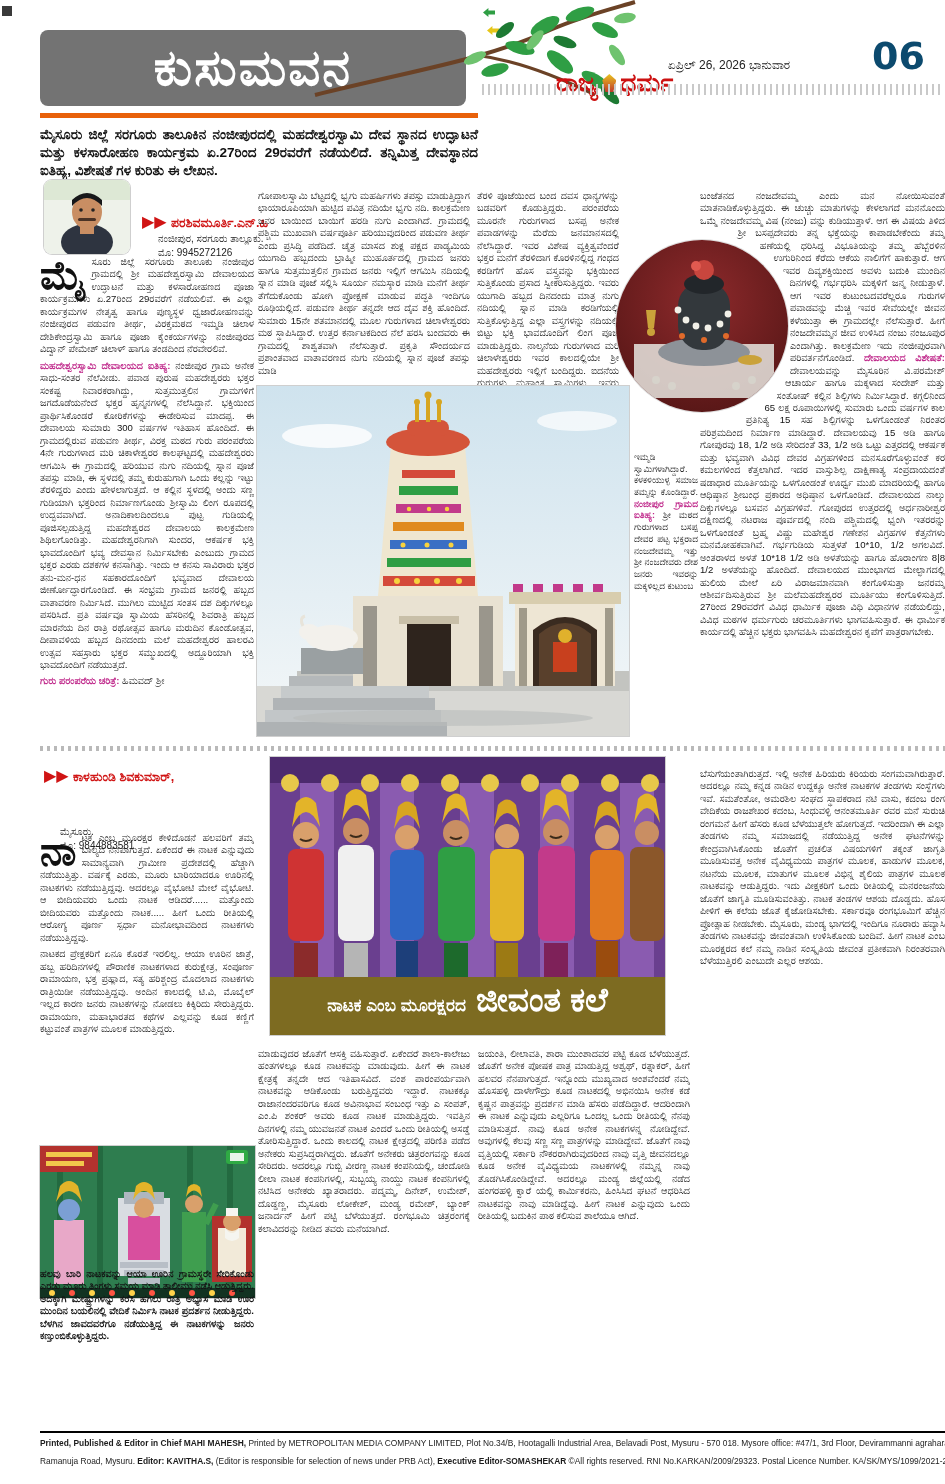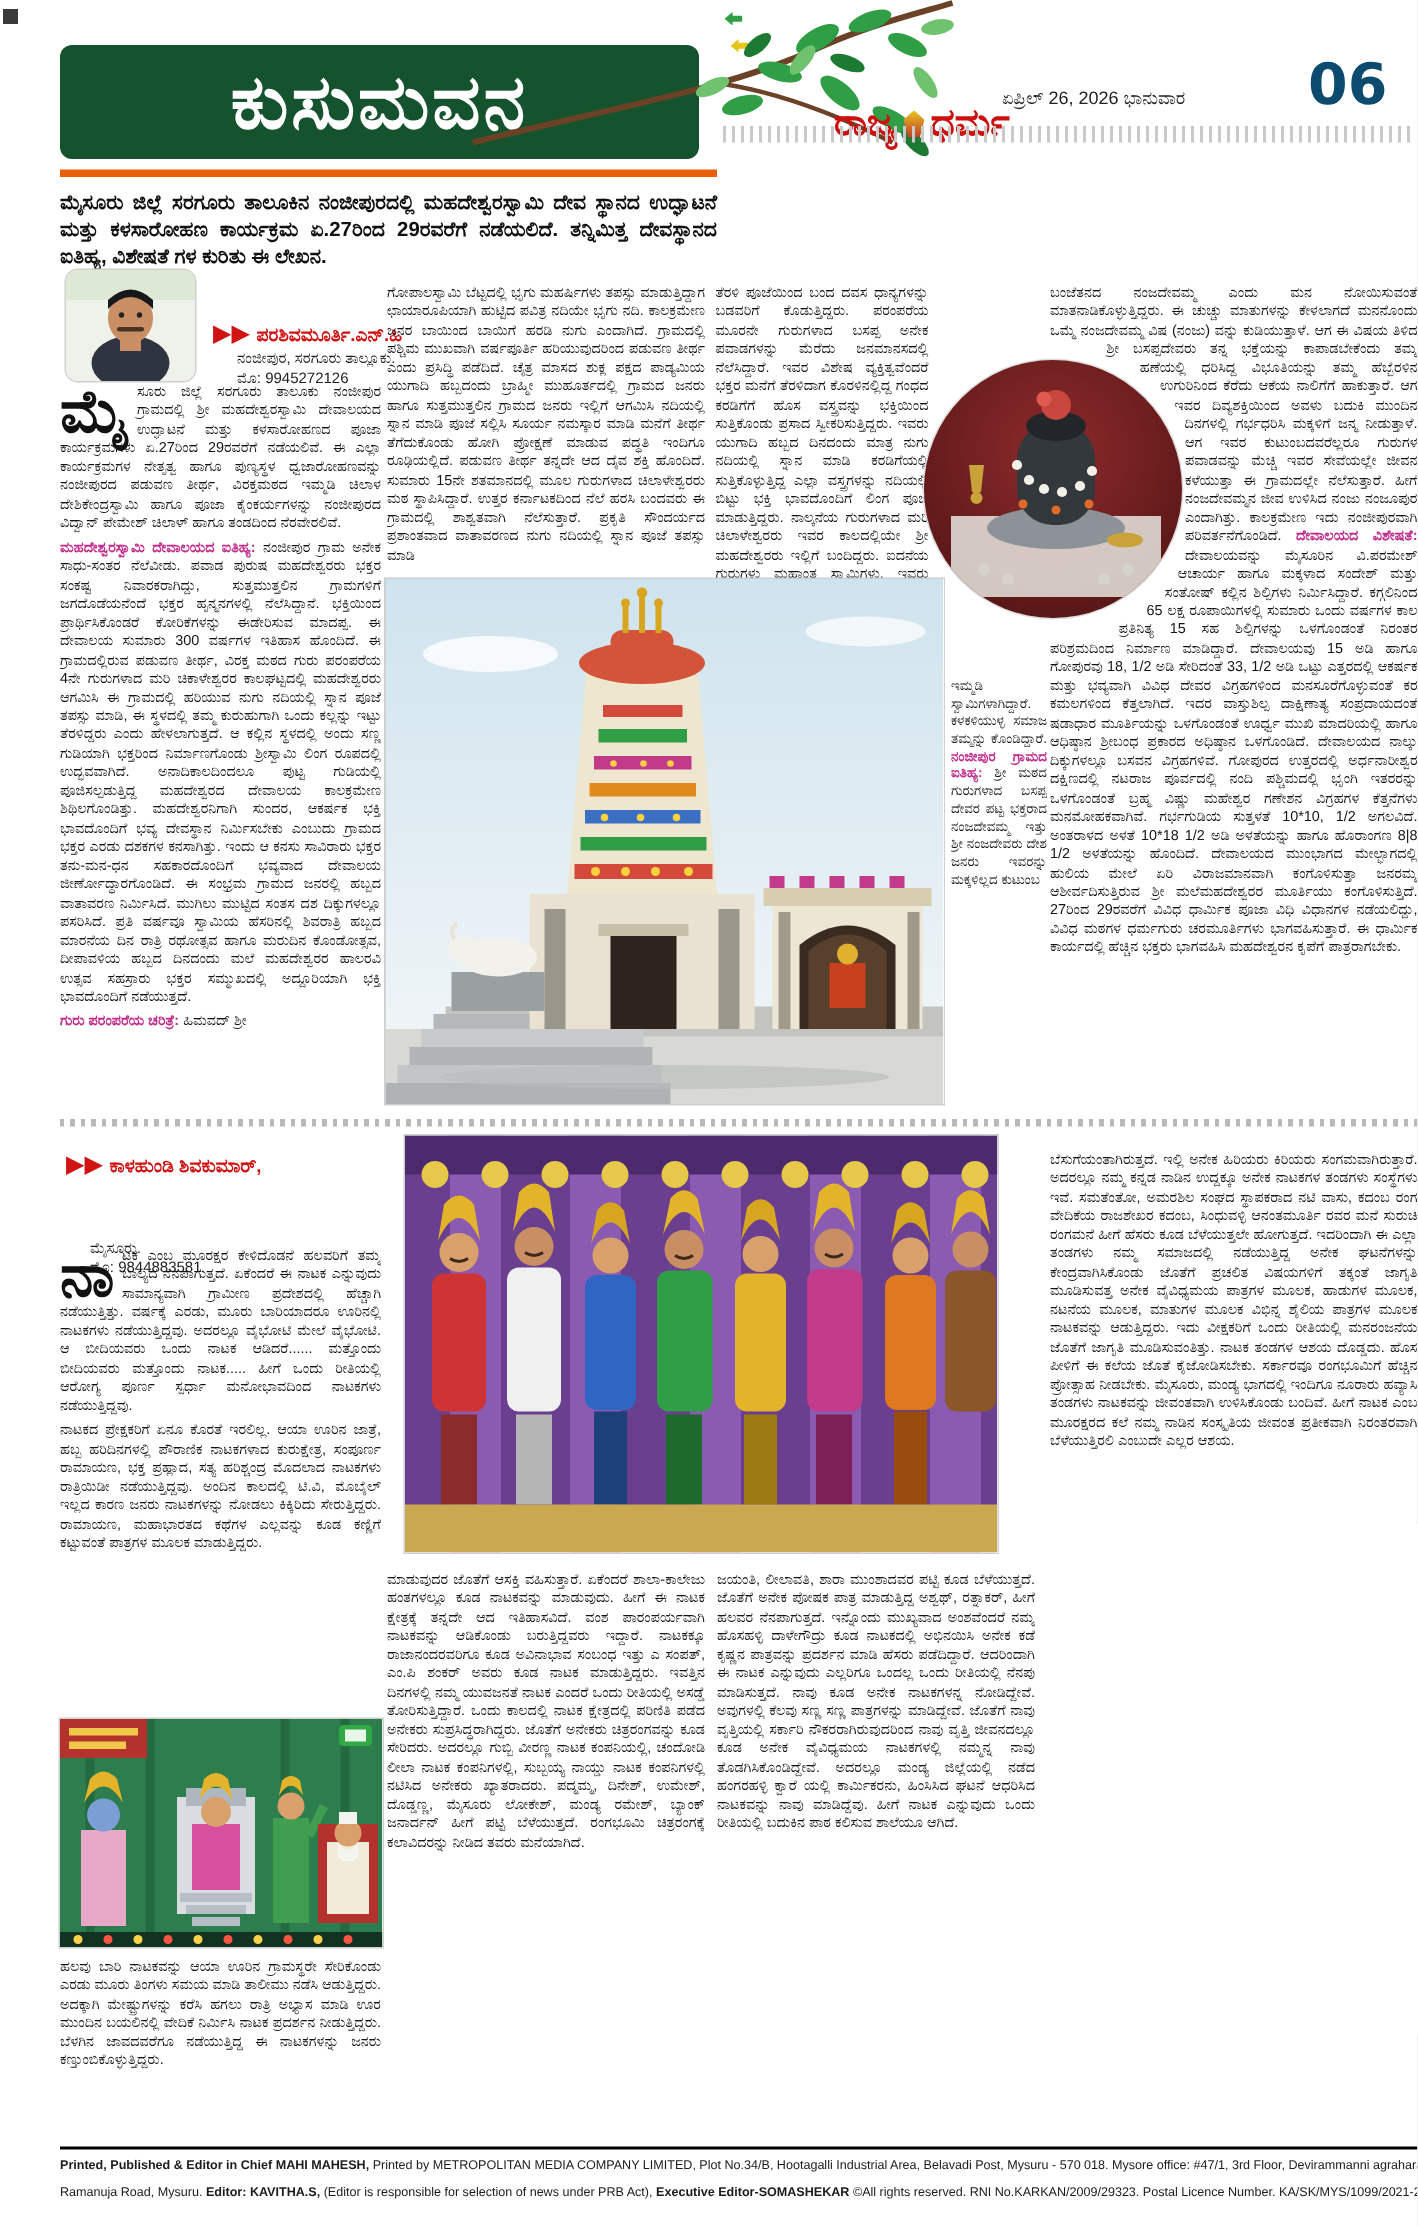--- a/index.html
+++ b/index.html
@@ -4,21 +4,21 @@
 <style>
   html,body{margin:0;padding:0;background:#e9e9e9;}
   #page{position:relative;width:945px;height:1484px;background:#ffffff;overflow:hidden;
         font-family:"Liberation Sans",sans-serif;}
   .abs{position:absolute;}
   .bt{font-size:9.6px;line-height:1.3;text-align:justify;color:#141414;margin:0 0 4px 0;}
   .clip{overflow:hidden;}
   .pink{color:#c02b8c;font-weight:bold;}
   .drop{float:left;font-size:40px;line-height:.8;font-weight:bold;padding:3px 5px 0 0;color:#111;}
   .red{color:#d01414;}
-  .masthead-green{left:40px;top:30px;width:426px;height:76px;background:#14532d;border-radius:8px;
+  .masthead-green{left:40px;top:30px;width:426px;height:76px;background:#737373;border-radius:8px;
         display:flex;align-items:center;justify-content:center;}
   .masthead-title{color:#fff;font-weight:bold;font-size:50px;letter-spacing:2px;line-height:1;}
   .logo{left:556px;top:68px;font-size:25px;font-weight:bold;color:#cc1111;display:flex;align-items:center;gap:4px;}
   .logo-gem{width:14px;height:18px;background:linear-gradient(#e8c21f,#c0392b);clip-path:polygon(50% 0,100% 35%,78% 100%,22% 100%,0 35%);}
   .dateline{left:668px;top:58px;font-size:12px;color:#222;}
   .pagenum{left:872px;top:34px;font-size:38px;font-weight:bold;color:#0c4a6e;font-family:"DejaVu Sans",sans-serif;}
   .tickstrip{height:11px;background:repeating-linear-gradient(90deg,#c9c9c9 0 2px,transparent 2px 6px);}
   .orange-rule{left:40px;top:113px;width:438px;height:5px;background:#e8610a;}
   .headline-box{left:482px;top:118px;width:458px;height:66px;background:#2e7cc4;border-radius:20px 0 0 20px;
         display:flex;align-items:center;justify-content:center;}
@@ -346,21 +346,21 @@
         <circle cx="92" cy="147" r="3" fill="#ffd24a"></circle>
           <circle cx="112" cy="147" r="3" fill="#ff5544"></circle>
         <circle cx="132" cy="147" r="3" fill="#ffd24a"></circle>
           <circle cx="152" cy="147" r="3" fill="#ff5544"></circle>
         <circle cx="172" cy="147" r="3" fill="#ffd24a"></circle>
           <circle cx="192" cy="147" r="3" fill="#ff5544"></circle>
       </g>
     </svg>
   </div>
 
-  <div class="abs clip" style="left:40px;top:1306px;width:214px;height:124px;">
+  <div class="abs clip" style="left:40px;top:1268px;width:214px;height:124px;font-weight:bold;">
     <p class="bt">ಹಲವು ಬಾರಿ ನಾಟಕವನ್ನು ಆಯಾ ಊರಿನ ಗ್ರಾಮಸ್ಥರೇ ಸೇರಿಕೊಂಡು ಎರಡು ಮೂರು ತಿಂಗಳು ಸಮಯ ಮಾಡಿ ತಾಲೀಮು ನಡೆಸಿ ಆಡುತ್ತಿದ್ದರು. ಅದಕ್ಕಾಗಿ ಮೇಷ್ಟ್ರುಗಳನ್ನು ಕರೆಸಿ ಹಗಲು ರಾತ್ರಿ ಅಭ್ಯಾಸ ಮಾಡಿ ಊರ ಮುಂದಿನ ಬಯಲಿನಲ್ಲಿ ವೇದಿಕೆ ನಿರ್ಮಿಸಿ ನಾಟಕ ಪ್ರದರ್ಶನ ನೀಡುತ್ತಿದ್ದರು. ಬೆಳಗಿನ ಜಾವದವರೆಗೂ ನಡೆಯುತ್ತಿದ್ದ ಈ ನಾಟಕಗಳನ್ನು ಜನರು ಕಣ್ತುಂಬಿಕೊಳ್ಳುತ್ತಿದ್ದರು.</p>
   </div>
 
   <div class="abs photo-frame" style="left:270px;top:757px;width:395px;height:278px;overflow:hidden;">
     <svg width="395" height="278" viewBox="0 0 395 278">
       <rect width="395" height="278" fill="#6a3f8f"></rect>
       <g fill="#8a5bb0">
           <rect x="30" y="0" width="34" height="278"></rect>
           <rect x="110" y="0" width="34" height="278"></rect>
           <rect x="190" y="0" width="34" height="278"></rect>
@@ -437,20 +437,24 @@
       <g stroke="#3a2a1a" stroke-width="2">
         <path d="M30 82 q6 4 12 0" fill="none"></path>
           <path d="M80 78 q6 4 12 0" fill="none"></path>
         <path d="M180 80 q6 4 12 0" fill="none"></path>
           <path d="M280 79 q6 4 12 0" fill="none"></path>
       </g>
       <rect x="0" y="246" width="395" height="32" fill="#caa84f"></rect>
     </svg>
   </div>
 
+  <div class="abs band">
+    <span class="band-small">ನಾಟಕ ಎಂಬ ಮೂರಕ್ಷರದ</span>
+    <span class="band-big">ಜೀವಂತ ಕಲೆ</span>
+  </div>
 
   <div class="abs clip" style="left:258px;top:1048px;width:212px;height:382px;">
     <p class="bt">ಮಾಡುವುದರ ಜೊತೆಗೆ ಆಸಕ್ತಿ ವಹಿಸುತ್ತಾರೆ. ಏಕೆಂದರೆ ಶಾಲಾ-ಕಾಲೇಜು ಹಂತಗಳಲ್ಲೂ ಕೂಡ ನಾಟಕವನ್ನು ಮಾಡುವುದು. ಹೀಗೆ ಈ ನಾಟಕ ಕ್ಷೇತ್ರಕ್ಕೆ ತನ್ನದೇ ಆದ ಇತಿಹಾಸವಿದೆ. ವಂಶ ಪಾರಂಪರ್ಯವಾಗಿ ನಾಟಕವನ್ನು ಆಡಿಕೊಂಡು ಬರುತ್ತಿದ್ದವರು ಇದ್ದಾರೆ. ನಾಟಕಕ್ಕೂ ರಾಜಾನಂದರವರಿಗೂ ಕೂಡ ಅವಿನಾಭಾವ ಸಂಬಂಧ ಇತ್ತು ಎ ಸಂಪತ್, ಎಂ.ಪಿ ಶಂಕರ್ ಅವರು ಕೂಡ ನಾಟಕ ಮಾಡುತ್ತಿದ್ದರು. ಇವತ್ತಿನ ದಿನಗಳಲ್ಲಿ ನಮ್ಮ ಯುವಜನತೆ ನಾಟಕ ಎಂದರೆ ಒಂದು ರೀತಿಯಲ್ಲಿ ಅಸಡ್ಡೆ ತೋರಿಸುತ್ತಿದ್ದಾರೆ. ಒಂದು ಕಾಲದಲ್ಲಿ ನಾಟಕ ಕ್ಷೇತ್ರದಲ್ಲಿ ಪರಿಣಿತಿ ಪಡೆದ ಅನೇಕರು ಸುಪ್ರಸಿದ್ಧರಾಗಿದ್ದರು. ಜೊತೆಗೆ ಅನೇಕರು ಚಿತ್ರರಂಗವನ್ನು ಕೂಡ ಸೇರಿದರು. ಅದರಲ್ಲೂ ಗುಬ್ಬಿ ವೀರಣ್ಣ ನಾಟಕ ಕಂಪನಿಯಲ್ಲಿ, ಚಂದೋಡಿ ಲೀಲಾ ನಾಟಕ ಕಂಪನಿಗಳಲ್ಲಿ, ಸುಬ್ಬಯ್ಯ ನಾಯ್ಡು ನಾಟಕ ಕಂಪನಿಗಳಲ್ಲಿ ನಟಿಸಿದ ಅನೇಕರು ಖ್ಯಾತರಾದರು. ಪದ್ಮಮ್ಮ, ದಿನೇಶ್, ಉಮೇಶ್, ದೊಡ್ಡಣ್ಣ, ಮೈಸೂರು ಲೋಕೇಶ್, ಮಂಡ್ಯ ರಮೇಶ್, ಬ್ಯಾಂಕ್ ಜನಾರ್ದನ್ ಹೀಗೆ ಪಟ್ಟಿ ಬೆಳೆಯುತ್ತದೆ. ರಂಗಭೂಮಿ ಚಿತ್ರರಂಗಕ್ಕೆ ಕಲಾವಿದರನ್ನು ನೀಡಿದ ತವರು ಮನೆಯಾಗಿದೆ.</p>
   </div>
   <div class="abs clip" style="left:478px;top:1048px;width:212px;height:382px;">
     <p class="bt">ಜಯಂತಿ, ಲೀಲಾವತಿ, ಶಾರಾ ಮುಂಶಾದವರ ಪಟ್ಟಿ ಕೂಡ ಬೆಳೆಯುತ್ತದೆ. ಜೊತೆಗೆ ಅನೇಕ ಪೋಷಕ ಪಾತ್ರ ಮಾಡುತ್ತಿದ್ದ ಅಶ್ವಥ್, ರತ್ನಾಕರ್, ಹೀಗೆ ಹಲವರ ನೆನಪಾಗುತ್ತದೆ. ಇನ್ನೊಂದು ಮುಖ್ಯವಾದ ಅಂಶವೆಂದರೆ ನಮ್ಮ ಹೊಸಹಳ್ಳಿ ದಾಳೇಗೌದ್ರು ಕೂಡ ನಾಟಕದಲ್ಲಿ ಅಭಿನಯಿಸಿ ಅನೇಕ ಕಡೆ ಕೃಷ್ಣನ ಪಾತ್ರವನ್ನು ಪ್ರದರ್ಶನ ಮಾಡಿ ಹೆಸರು ಪಡೆದಿದ್ದಾರೆ. ಆದರಿಂದಾಗಿ ಈ ನಾಟಕ ಎನ್ನುವುದು ಎಲ್ಲರಿಗೂ ಒಂದಲ್ಲ ಒಂದು ರೀತಿಯಲ್ಲಿ ನೆನಪು ಮಾಡಿಸುತ್ತದೆ. ನಾವು ಕೂಡ ಅನೇಕ ನಾಟಕಗಳನ್ನ ನೋಡಿದ್ದೇವೆ. ಅವುಗಳಲ್ಲಿ ಕೆಲವು ಸಣ್ಣ ಸಣ್ಣ ಪಾತ್ರಗಳನ್ನು ಮಾಡಿದ್ದೇವೆ. ಜೊತೆಗೆ ನಾವು ವೃತ್ತಿಯಲ್ಲಿ ಸರ್ಕಾರಿ ನೌಕರರಾಗಿರುವುದರಿಂದ ನಾವು ವೃತ್ತಿ ಜೀವನದಲ್ಲೂ ಕೂಡ ಅನೇಕ ವೈವಿಧ್ಯಮಯ ನಾಟಕಗಳಲ್ಲಿ ನಮ್ಮನ್ನ ನಾವು ತೊಡಗಿಸಿಕೊಂಡಿದ್ದೇವೆ. ಅದರಲ್ಲೂ ಮಂಡ್ಯ ಜಿಲ್ಲೆಯಲ್ಲಿ ನಡೆದ ಹಂಗರಹಳ್ಳಿ ಕ್ವಾರೆ ಯಲ್ಲಿ ಕಾರ್ಮಿಕರನು, ಹಿಂಸಿಸಿದ ಘಟನೆ ಆಧರಿಸಿದ ನಾಟಕವನ್ನು ನಾವು ಮಾಡಿದ್ದೆವು. ಹೀಗೆ ನಾಟಕ ಎನ್ನುವುದು ಒಂದು ರೀತಿಯಲ್ಲಿ ಬದುಕಿನ ಪಾಠ ಕಲಿಸುವ ಶಾಲೆಯೂ ಆಗಿದೆ.</p>
   </div>
   <div class="abs clip" style="left:700px;top:768px;width:245px;height:662px;">
     <p class="bt">ಬೆಸುಗೆಯಂತಾಗಿರುತ್ತದೆ. ಇಲ್ಲಿ ಅನೇಕ ಹಿರಿಯರು ಕಿರಿಯರು ಸಂಗಮವಾಗಿರುತ್ತಾರೆ. ಅದರಲ್ಲೂ ನಮ್ಮ ಕನ್ನಡ ನಾಡಿನ ಉದ್ದಕ್ಕೂ ಅನೇಕ ನಾಟಕಗಳ ತಂಡಗಳು ಸಂಸ್ಥೆಗಳು ಇವೆ. ಸಮತೆಂತೋ, ಅಮರಶಿಲ ಸಂಘದ ಸ್ಥಾಪಕರಾದ ನಟಿ ವಾಸು, ಕದಂಬ ರಂಗ ವೇದಿಕೆಯ ರಾಜಶೇಖರ ಕದಂಬ, ಸಿಂಧುವಳ್ಳಿ ಆನಂತಮೂರ್ತಿ ರವರ ಮನೆ ಸುರುಚಿ ರಂಗಮನೆ ಹೀಗೆ ಹೆಸರು ಕೂಡ ಬೆಳೆಯುತ್ತಲೇ ಹೋಗುತ್ತದೆ. ಇದರಿಂದಾಗಿ ಈ ಎಲ್ಲಾ ತಂಡಗಳು ನಮ್ಮ ಸಮಾಜದಲ್ಲಿ ನಡೆಯುತ್ತಿದ್ದ ಅನೇಕ ಘಟನೆಗಳನ್ನು ಕೇಂದ್ರವಾಗಿಸಿಕೊಂಡು ಜೊತೆಗೆ ಪ್ರಚಲಿತ ವಿಷಯಗಳಿಗೆ ತಕ್ಕಂತೆ ಜಾಗೃತಿ ಮೂಡಿಸುವತ್ತ ಅನೇಕ ವೈವಿಧ್ಯಮಯ ಪಾತ್ರಗಳ ಮೂಲಕ, ಹಾಡುಗಳ ಮೂಲಕ, ನಟನೆಯ ಮೂಲಕ, ಮಾತುಗಳ ಮೂಲಕ ವಿಭಿನ್ನ ಶೈಲಿಯ ಪಾತ್ರಗಳ ಮೂಲಕ ನಾಟಕವನ್ನು ಆಡುತ್ತಿದ್ದರು. ಇದು ವೀಕ್ಷಕರಿಗೆ ಒಂದು ರೀತಿಯಲ್ಲಿ ಮನರಂಜನೆಯ ಜೊತೆಗೆ ಜಾಗೃತಿ ಮೂಡಿಸುವಂತಿತ್ತು. ನಾಟಕ ತಂಡಗಳ ಆಶಯ ದೊಡ್ಡದು. ಹೊಸ ಪೀಳಿಗೆ ಈ ಕಲೆಯ ಜೊತೆ ಕೈಜೋಡಿಸಬೇಕು. ಸರ್ಕಾರವೂ ರಂಗಭೂಮಿಗೆ ಹೆಚ್ಚಿನ ಪ್ರೋತ್ಸಾಹ ನೀಡಬೇಕು. ಮೈಸೂರು, ಮಂಡ್ಯ ಭಾಗದಲ್ಲಿ ಇಂದಿಗೂ ನೂರಾರು ಹವ್ಯಾಸಿ ತಂಡಗಳು ನಾಟಕವನ್ನು ಜೀವಂತವಾಗಿ ಉಳಿಸಿಕೊಂಡು ಬಂದಿವೆ. ಹೀಗೆ ನಾಟಕ ಎಂಬ ಮೂರಕ್ಷರದ ಕಲೆ ನಮ್ಮ ನಾಡಿನ ಸಂಸ್ಕೃತಿಯ ಜೀವಂತ ಪ್ರತೀಕವಾಗಿ ನಿರಂತರವಾಗಿ ಬೆಳೆಯುತ್ತಿರಲಿ ಎಂಬುದೇ ಎಲ್ಲರ ಆಶಯ.</p>
   </div>

